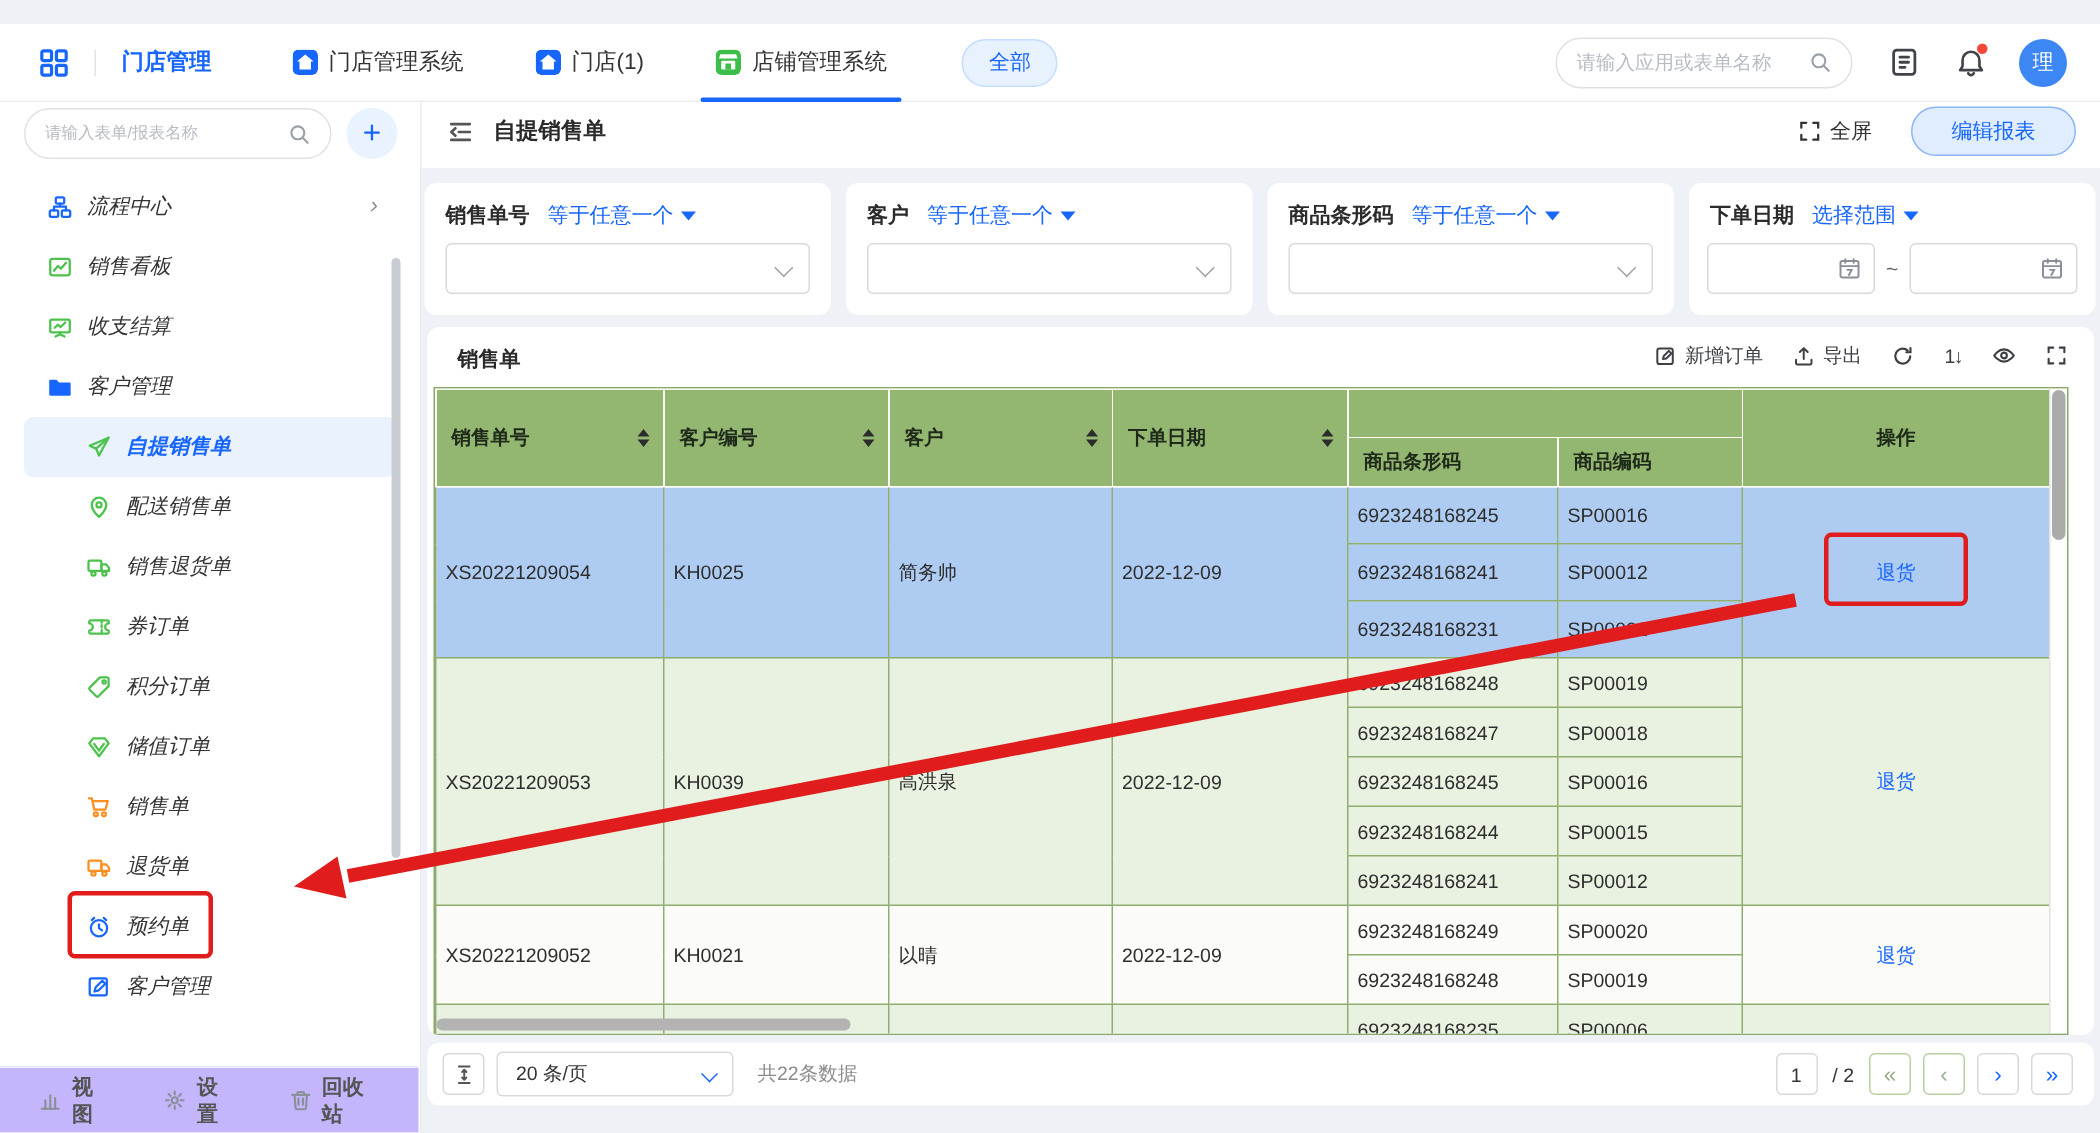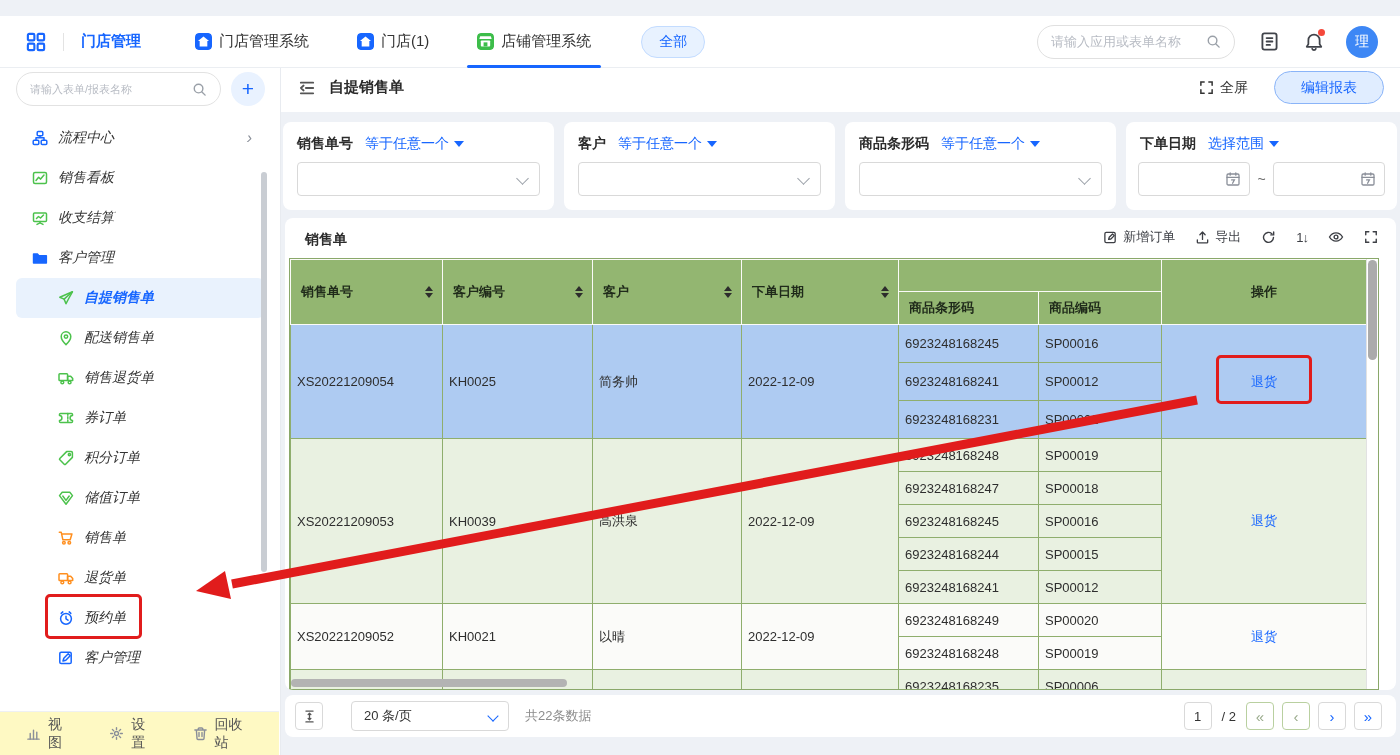--- a/index.html
+++ b/index.html
@@ -40,21 +40,21 @@
   .sb-search input::placeholder { color:#b8bcc4; }
   .sb-plus { width:34px; height:34px; border-radius:50%; background:#e9f2ff; color:#1766ff; display:flex; align-items:center; justify-content:center; font-size:21px; cursor:pointer; flex:none; }
   .sb-menu { position:absolute; left:0; top:66px; right:0; bottom:44px; overflow:hidden;font-style:italic; }
   .sb-item { height:40px; display:flex; align-items:center; margin:0 16px; padding-left:16px; border-radius:6px; position:relative; cursor:pointer; color:#333; }
   .sb-item.sub { padding-left:42px; }
   .sb-item.active { background:#e9f2fd; color:#1766ff; font-weight:bold; }
   .sb-item .ic { margin-right:10px; display:flex; }
   .ic-blue { color:#1766ff; } .ic-green { color:#4cc24c; } .ic-orange { color:#ff8f1f; }
   .sb-chevron { position:absolute; right:12px; color:#8a8f99; font-size:12px; }
   .sb-scrollbar { position:absolute; left:261px; top:120px; width:6px; height:400px; background:#c9cdd3; border-radius:3px; z-index:11; }
-  .sb-footer { position:absolute; left:0; right:1px; bottom:0; height:44px; background:#fef9c3; border-top:1px solid #eef0f3; display:flex; align-items:center; padding:0 26px; gap:36px; z-index:12; }
+  .sb-footer { position:absolute; left:0; right:1px; bottom:0; height:44px; background:#c4b5fd; border-top:1px solid #eef0f3; display:flex; align-items:center; padding:0 26px; gap:36px; z-index:12;font-weight:bold; }
   .sb-foot-item { display:flex; align-items:center; gap:7px; color:#555; cursor:pointer; font-size:14px; }
   .sb-foot-item .ic { color:#8a8f99; }
 
   
   .main-header { position:absolute; left:281px; top:63px; right:0; height:49px; background:#fff; display:flex; align-items:center; z-index:5; }
   .collapse-ic { margin-left:17px; color:#555; cursor:pointer; }
   .page-title { margin-left:13px; font-size:15px; font-weight:bold; color:#2b2b2b; }
   .mh-right { margin-left:auto; display:flex; align-items:center; }
   .fullscreen-item { display:flex; align-items:center; gap:6px; color:#333; cursor:pointer; font-size:14px; }
   .edit-btn { margin:0 16px 0 26px; height:33px; padding:0 26px; border-radius:17px; background:#e0edff; border:1px solid #8ab4f8; color:#1766ff; font-size:14px; display:flex; align-items:center; cursor:pointer; }
@@ -96,21 +96,21 @@
   .bg-white td { background:#fbfbf9; }
   .action-cell { text-align:center; }
   .action-link { color:#1766ff; cursor:pointer; }
   .v-scroll { position:absolute; right:0; top:0; width:12px; height:430px; background:#fff; border-left:1px solid #e2e2e2; }
   .v-thumb { position:absolute; left:1px; top:1px; width:9px; height:100px; background:#ababab; border-radius:5px; cursor:pointer; }
   .h-thumb { position:absolute; left:6px; top:461px; width:276px; height:8px; background:#b3b3b3; border-radius:4px; z-index:6; cursor:pointer; }
 
   
   .footbar { position:absolute; left:285px; top:695px; width:1111px; height:42px; background:#fff; border-radius:8px; display:flex; align-items:center; z-index:3; }
   .density-btn { margin-left:10px; width:28px; height:28px; border:1px solid #d9d9d9; border-radius:4px; display:flex; align-items:center; justify-content:center; color:#555; cursor:pointer; flex:none; }
-  .psize-select { margin-left:28px; width:158px; height:30px; border:1px solid #d9d9d9; border-radius:4px; display:flex; align-items:center; padding:0 12px; font-size:13px; position:relative; cursor:pointer; }
+  .psize-select { margin-left:8px; width:158px; height:30px; border:1px solid #d9d9d9; border-radius:4px; display:flex; align-items:center; padding:0 12px; font-size:13px; position:relative; cursor:pointer; }
   .psize-chev { position:absolute; right:11px; top:10px; width:8px; height:8px; border-right:1.6px solid #1766ff; border-bottom:1.6px solid #1766ff; transform:rotate(45deg); }
   .total-text { margin-left:16px; color:#8c8c8c; font-size:13px; }
   .pager { margin-left:auto; margin-right:14px; display:flex; align-items:center; gap:8px; }
   .page-box { width:28px; height:28px; border:1px solid #d9d9d9; border-radius:4px; display:flex; align-items:center; justify-content:center; font-size:13px; }
   .page-suffix { font-size:13px; color:#333; margin:0 2px; }
   .pg-btn { width:28px; height:28px; border-radius:4px; display:flex; align-items:center; justify-content:center; font-size:15px; cursor:pointer; background:#fff; }
   .pg-disabled { border:1px solid #b9d0a0; color:#9aab8c; }
   .pg-active { border:1px solid #d9d9d9; color:#1766ff; }
 
   

